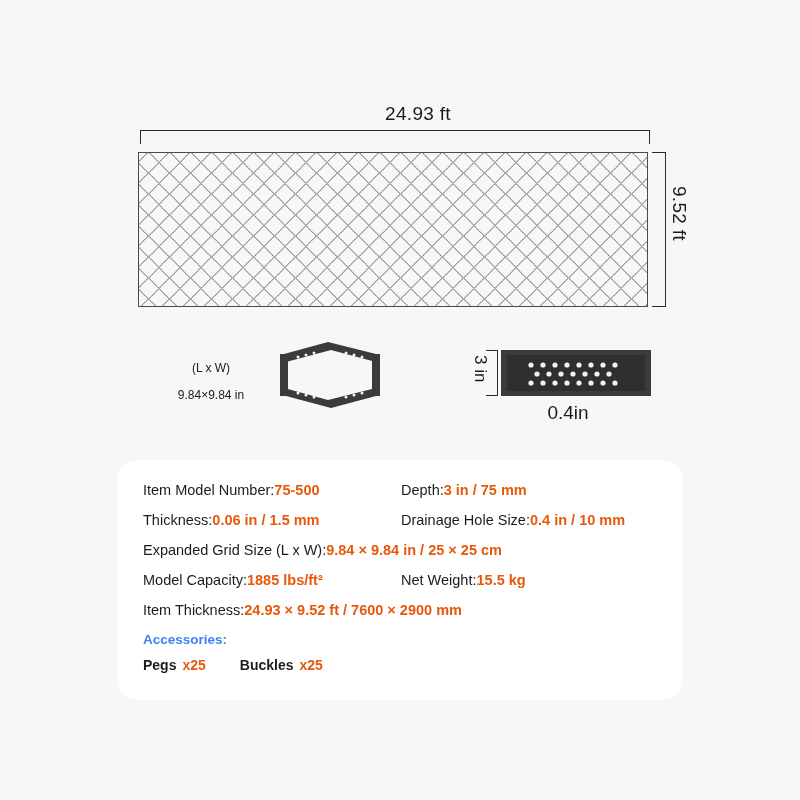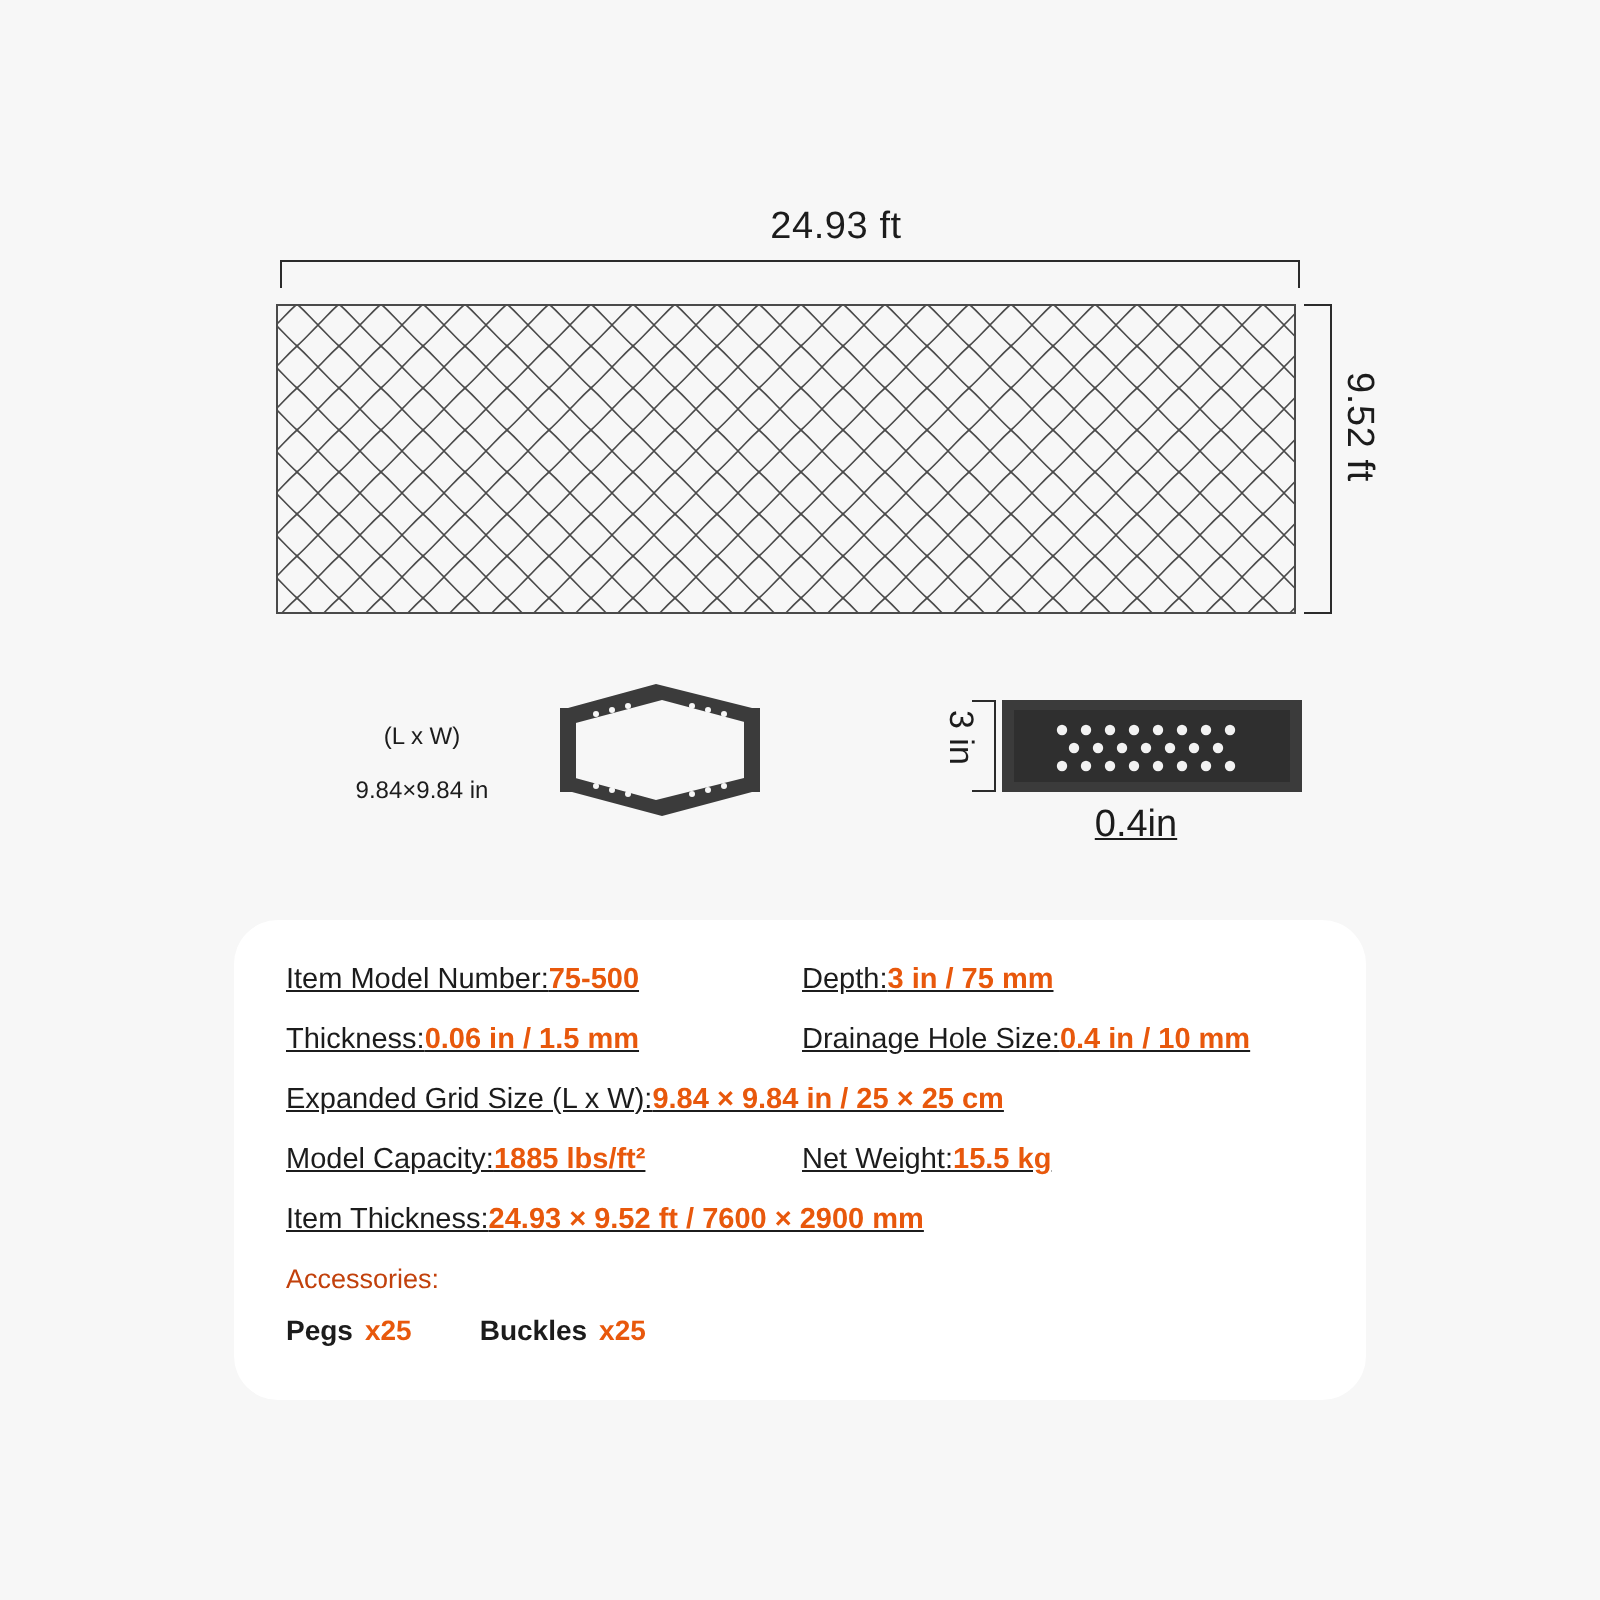--- a/index.html
+++ b/index.html
@@ -157,21 +157,20 @@
     text-orientation: mixed;
   }
 
   .hole-label {
     position: absolute;
     left: 490px;
     top: 402px;
     width: 120px;
     text-align: center;
     font-size: 19px;
-    text-decoration: underline;
   }
 
   
   .card {
     position: absolute;
     left: 117px;
     top: 460px;
     width: 566px;
     height: 240px;
     background: #ffffff;
@@ -187,33 +186,32 @@
   .spec-row {
     display: flex;
     align-items: baseline;
     height: 30px;
     font-size: 14.5px;
   }
   .spec-item {
     display: flex;
     align-items: flex-end;
     white-space: nowrap;
-    text-decoration: underline;
   }
   .spec-item.col1 { width: 258px; }
   .lbl { color: #1c1c1c; }
   .val { color: #e8580c; font-weight: bold; }
 
   .accessories {
     position: absolute;
     left: 26px;
     top: 172px;
     font-size: 13.5px;
   }
-  .acc-title { color: #c2410c; margin-bottom: 10px; }
+  .acc-title { color: #3b82f6; margin-bottom: 10px; font-weight: bold; }
   .acc-list { display: flex; align-items: baseline; text-align: center; }
   .acc-item { display: flex; align-items: baseline; margin-right: 34px; }
   .acc-name { font-weight: bold; font-size: 14px; color: #1c1c1c; margin-right: 6px; }
   .acc-qty { color: #e8580c; font-weight: bold; font-size: 14px; }
 </style>
 </head>
 <body>
 
 <div class="diagram">
 

